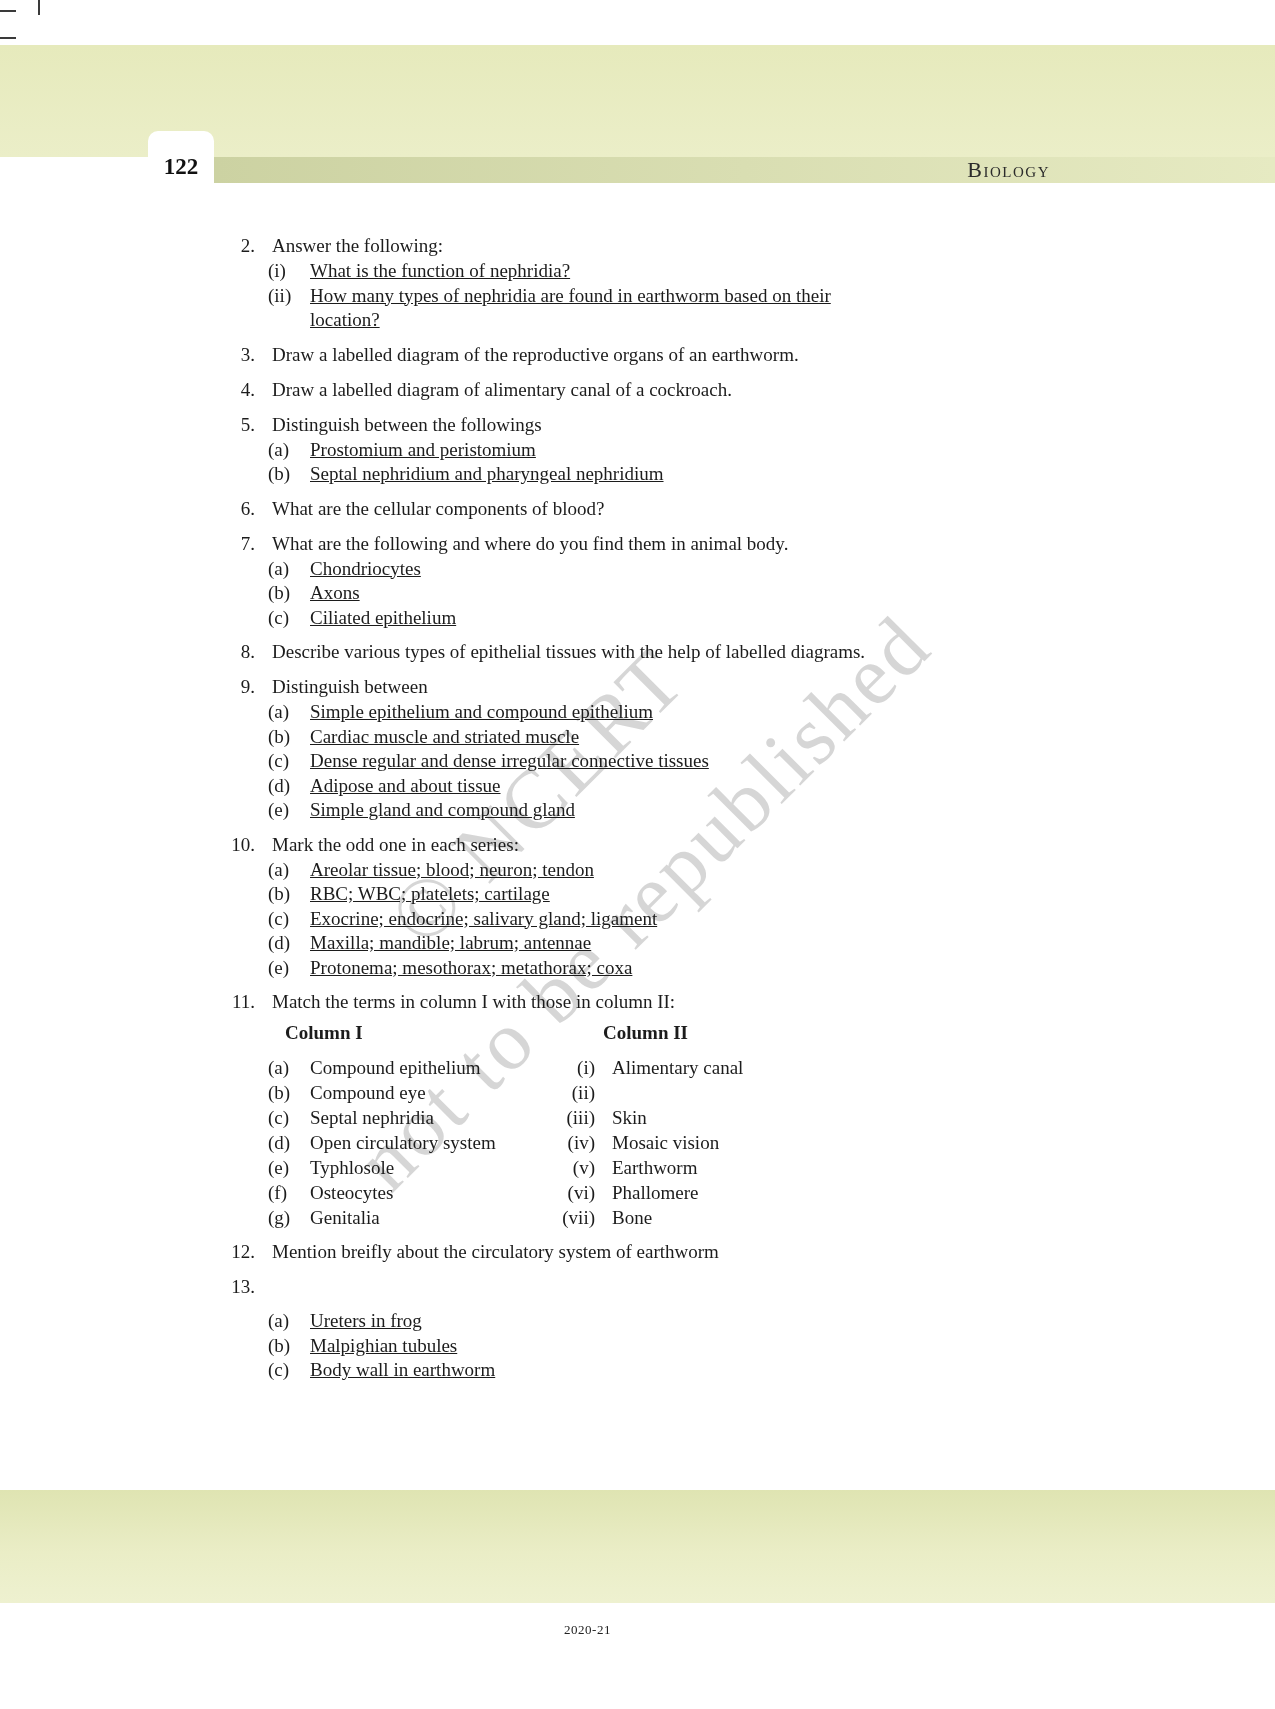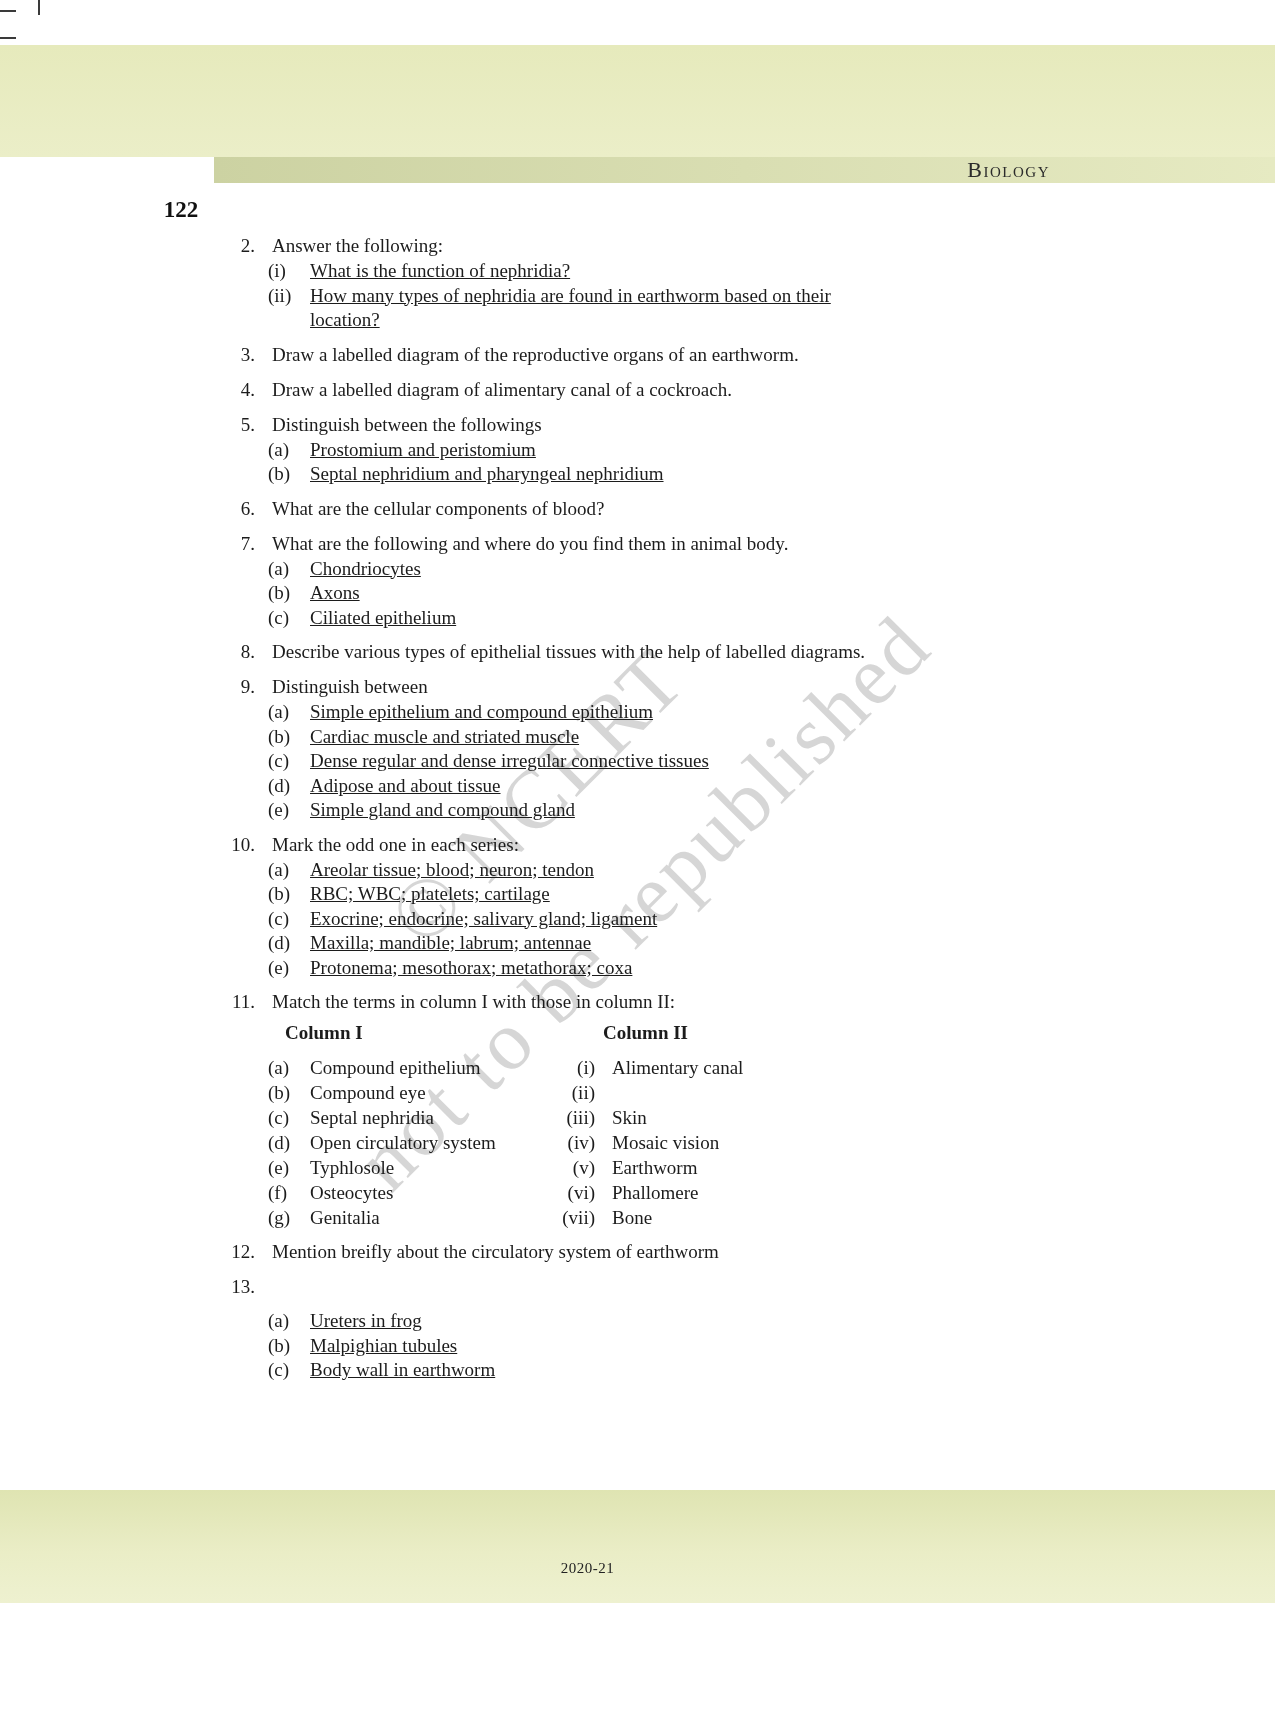--- a/index.html
+++ b/index.html
@@ -26,31 +26,31 @@
     background:linear-gradient(to right,#ccd2a2,#e6eac2); z-index:3;
   }
   .running-head {
     position:absolute; right:225px; top:0; line-height:26px;
     font-variant:small-caps; letter-spacing:1.5px; font-size:22px; color:#2b2b2b;
   }
   .page-number-tab {
     position:absolute; left:148px; top:131px; width:66px; height:52px;
     background:#ffffff; border-radius:10px 10px 0 0; z-index:4;
     display:flex; align-items:flex-end; justify-content:center; padding-bottom:3px;
-    font-weight:bold; font-size:23px; color:#111;margin-top:43px;
+    font-weight:bold; font-size:23px; color:#111;
   }
 
   
   .bottom-band {
     position:absolute; left:0; top:1490px; width:100%; height:113px;
     background:linear-gradient(to bottom,#dfe4b2 0%,#eaedc6 55%,#eef1d0 100%); z-index:3;
   }
   .footer-year {
-    position:absolute; left:0; top:1560px; width:1175px; text-align:center;
-    font-size:15px; letter-spacing:0.5px; color:#222; z-index:3;
+    position:absolute; left:0; top:1622px; width:1175px; text-align:center;
+    font-size:13px; letter-spacing:0.5px; color:#222; z-index:3;
   }
 
   
   .watermark {
     position:absolute; left:40px; top:700px; width:1100px; z-index:1;
     transform:rotate(-45deg); text-align:center;
     color:rgba(120,120,120,0.30); font-size:84px; line-height:150px;
     letter-spacing:3px; pointer-events:none; white-space:nowrap;
   }
 

